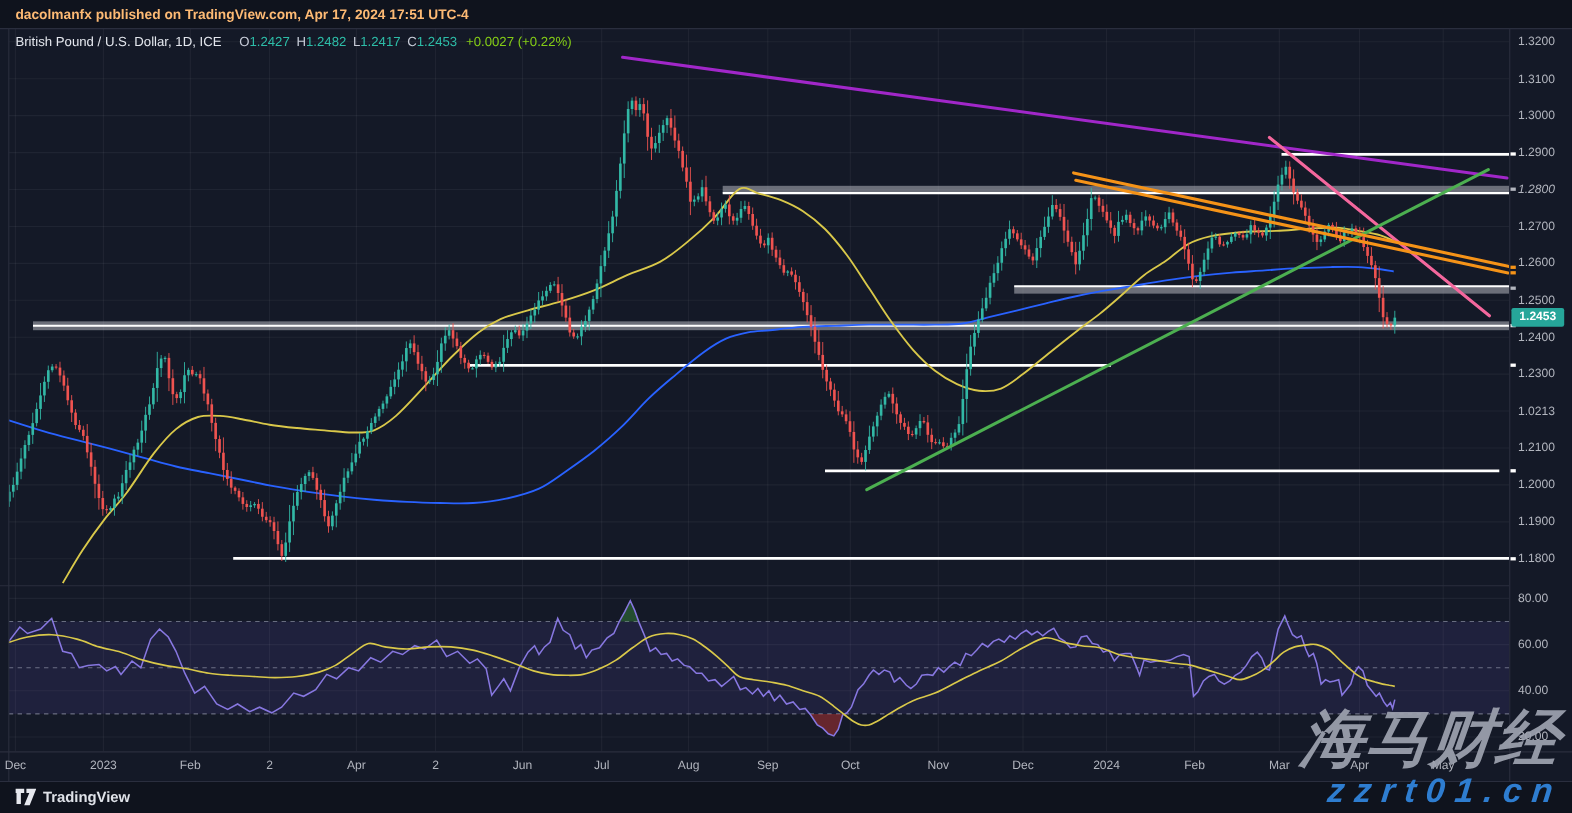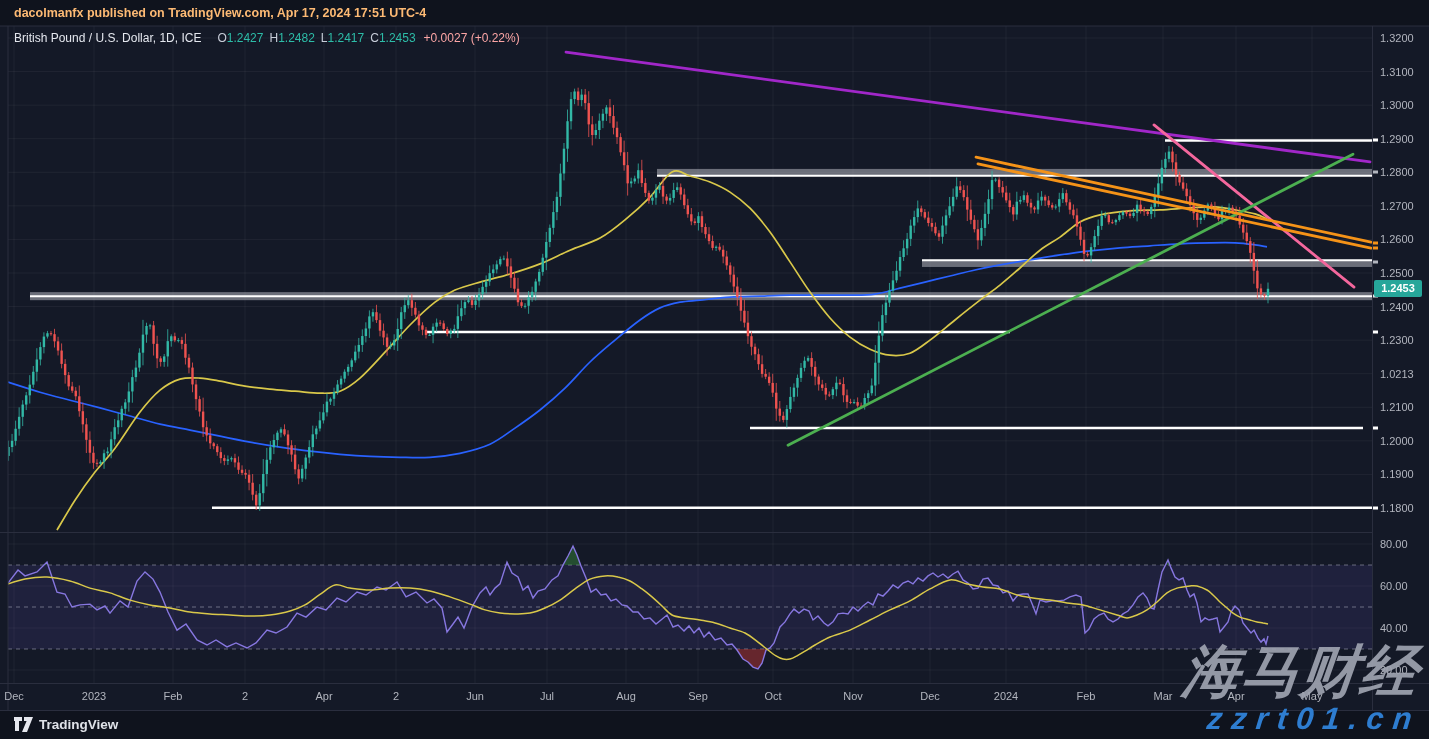--- a/index.html
+++ b/index.html
@@ -5,21 +5,21 @@
   html,body{margin:0;padding:0;background:#0f131d;width:1429px;height:739px;overflow:hidden;
     font-family:"Liberation Sans",sans-serif;-webkit-font-smoothing:antialiased;}
   #stage{position:relative;width:1429px;height:739px;background:#0f131d;}
   #chart-svg{position:absolute;left:0;top:0;z-index:1;}
   .overlay{position:absolute;z-index:2;}
   #publish-line{left:14px;top:0;height:26px;line-height:26px;font-size:12.5px;font-weight:700;color:#fdba74;}
   #legend{left:14px;top:31px;font-size:12px;color:#e4e7ee;white-space:nowrap;}
   #legend .sym{font-weight:400;margin-right:10px;}
   #legend .k{color:#c8cdd9;margin-left:6px;}
   #legend .v{color:#2dbda8;}
-  #legend .chg{color:#fca5a5;margin-left:8px;}
+  #legend .chg{color:#84cc16;margin-left:8px;}
   .tick{position:absolute;font-size:11px;color:#b2b5be;height:12px;line-height:12px;}
   .ptick{left:8px;}
   .ttick{transform:translateX(-50%);top:6px;}
   #price-axis-labels{left:1372px;top:0;width:43px;height:710px;}
   #time-axis-labels{left:0;top:684px;width:1372px;height:26px;}
   #last-badge{left:1374px;top:280px;width:48px;height:17px;background:#26a69a;color:#fff;
     font-size:11px;font-weight:600;text-align:center;line-height:17px;border-radius:2px;}
   #footer{left:4px;top:710px;width:1429px;height:37px;}
   #footer .brandwrap{position:absolute;left:10px;top:6px;display:flex;align-items:center;gap:6px;}
   #footer .brand{font-size:13.5px;font-weight:700;color:#dfe2e8;}
@@ -1578,21 +1578,21 @@
 
   <div class="overlay" id="legend">
     <span class="sym">British Pound / U.S. Dollar, 1D, ICE</span><span class="k">O</span><span class="v">1.2427</span><span class="k">H</span><span class="v">1.2482</span><span class="k">L</span><span class="v">1.2417</span><span class="k">C</span><span class="v">1.2453</span><span class="chg">+0.0027 (+0.22%)</span>
   </div>
 
   <div class="overlay" id="price-axis-labels">
       <div class="tick ptick" style="top: 32px;">1.3200</div>
       <div class="tick ptick" style="top: 65.57px;">1.3100</div>
       <div class="tick ptick" style="top: 99.14px;">1.3000</div>
       <div class="tick ptick" style="top: 132.71px;">1.2900</div>
-      <div class="tick ptick" style="top: 166.28px;">1.2800</div>
+      <div class="tick ptick" style="top: 166.28px; font-style: italic;">1.2800</div>
       <div class="tick ptick" style="top: 199.85px;">1.2700</div>
       <div class="tick ptick" style="top: 233.42px;">1.2600</div>
       <div class="tick ptick" style="top: 266.99px;">1.2500</div>
       <div class="tick ptick" style="top: 300.56px;">1.2400</div>
       <div class="tick ptick" style="top: 334.13px;">1.2300</div>
       <div class="tick ptick" style="top: 367.7px;">1.0213</div>
       <div class="tick ptick" style="top: 401.27px;">1.2100</div>
       <div class="tick ptick" style="top: 434.84px;">1.2000</div>
       <div class="tick ptick" style="top: 468.41px;">1.1900</div>
       <div class="tick ptick" style="top: 501.98px;">1.1800</div>

